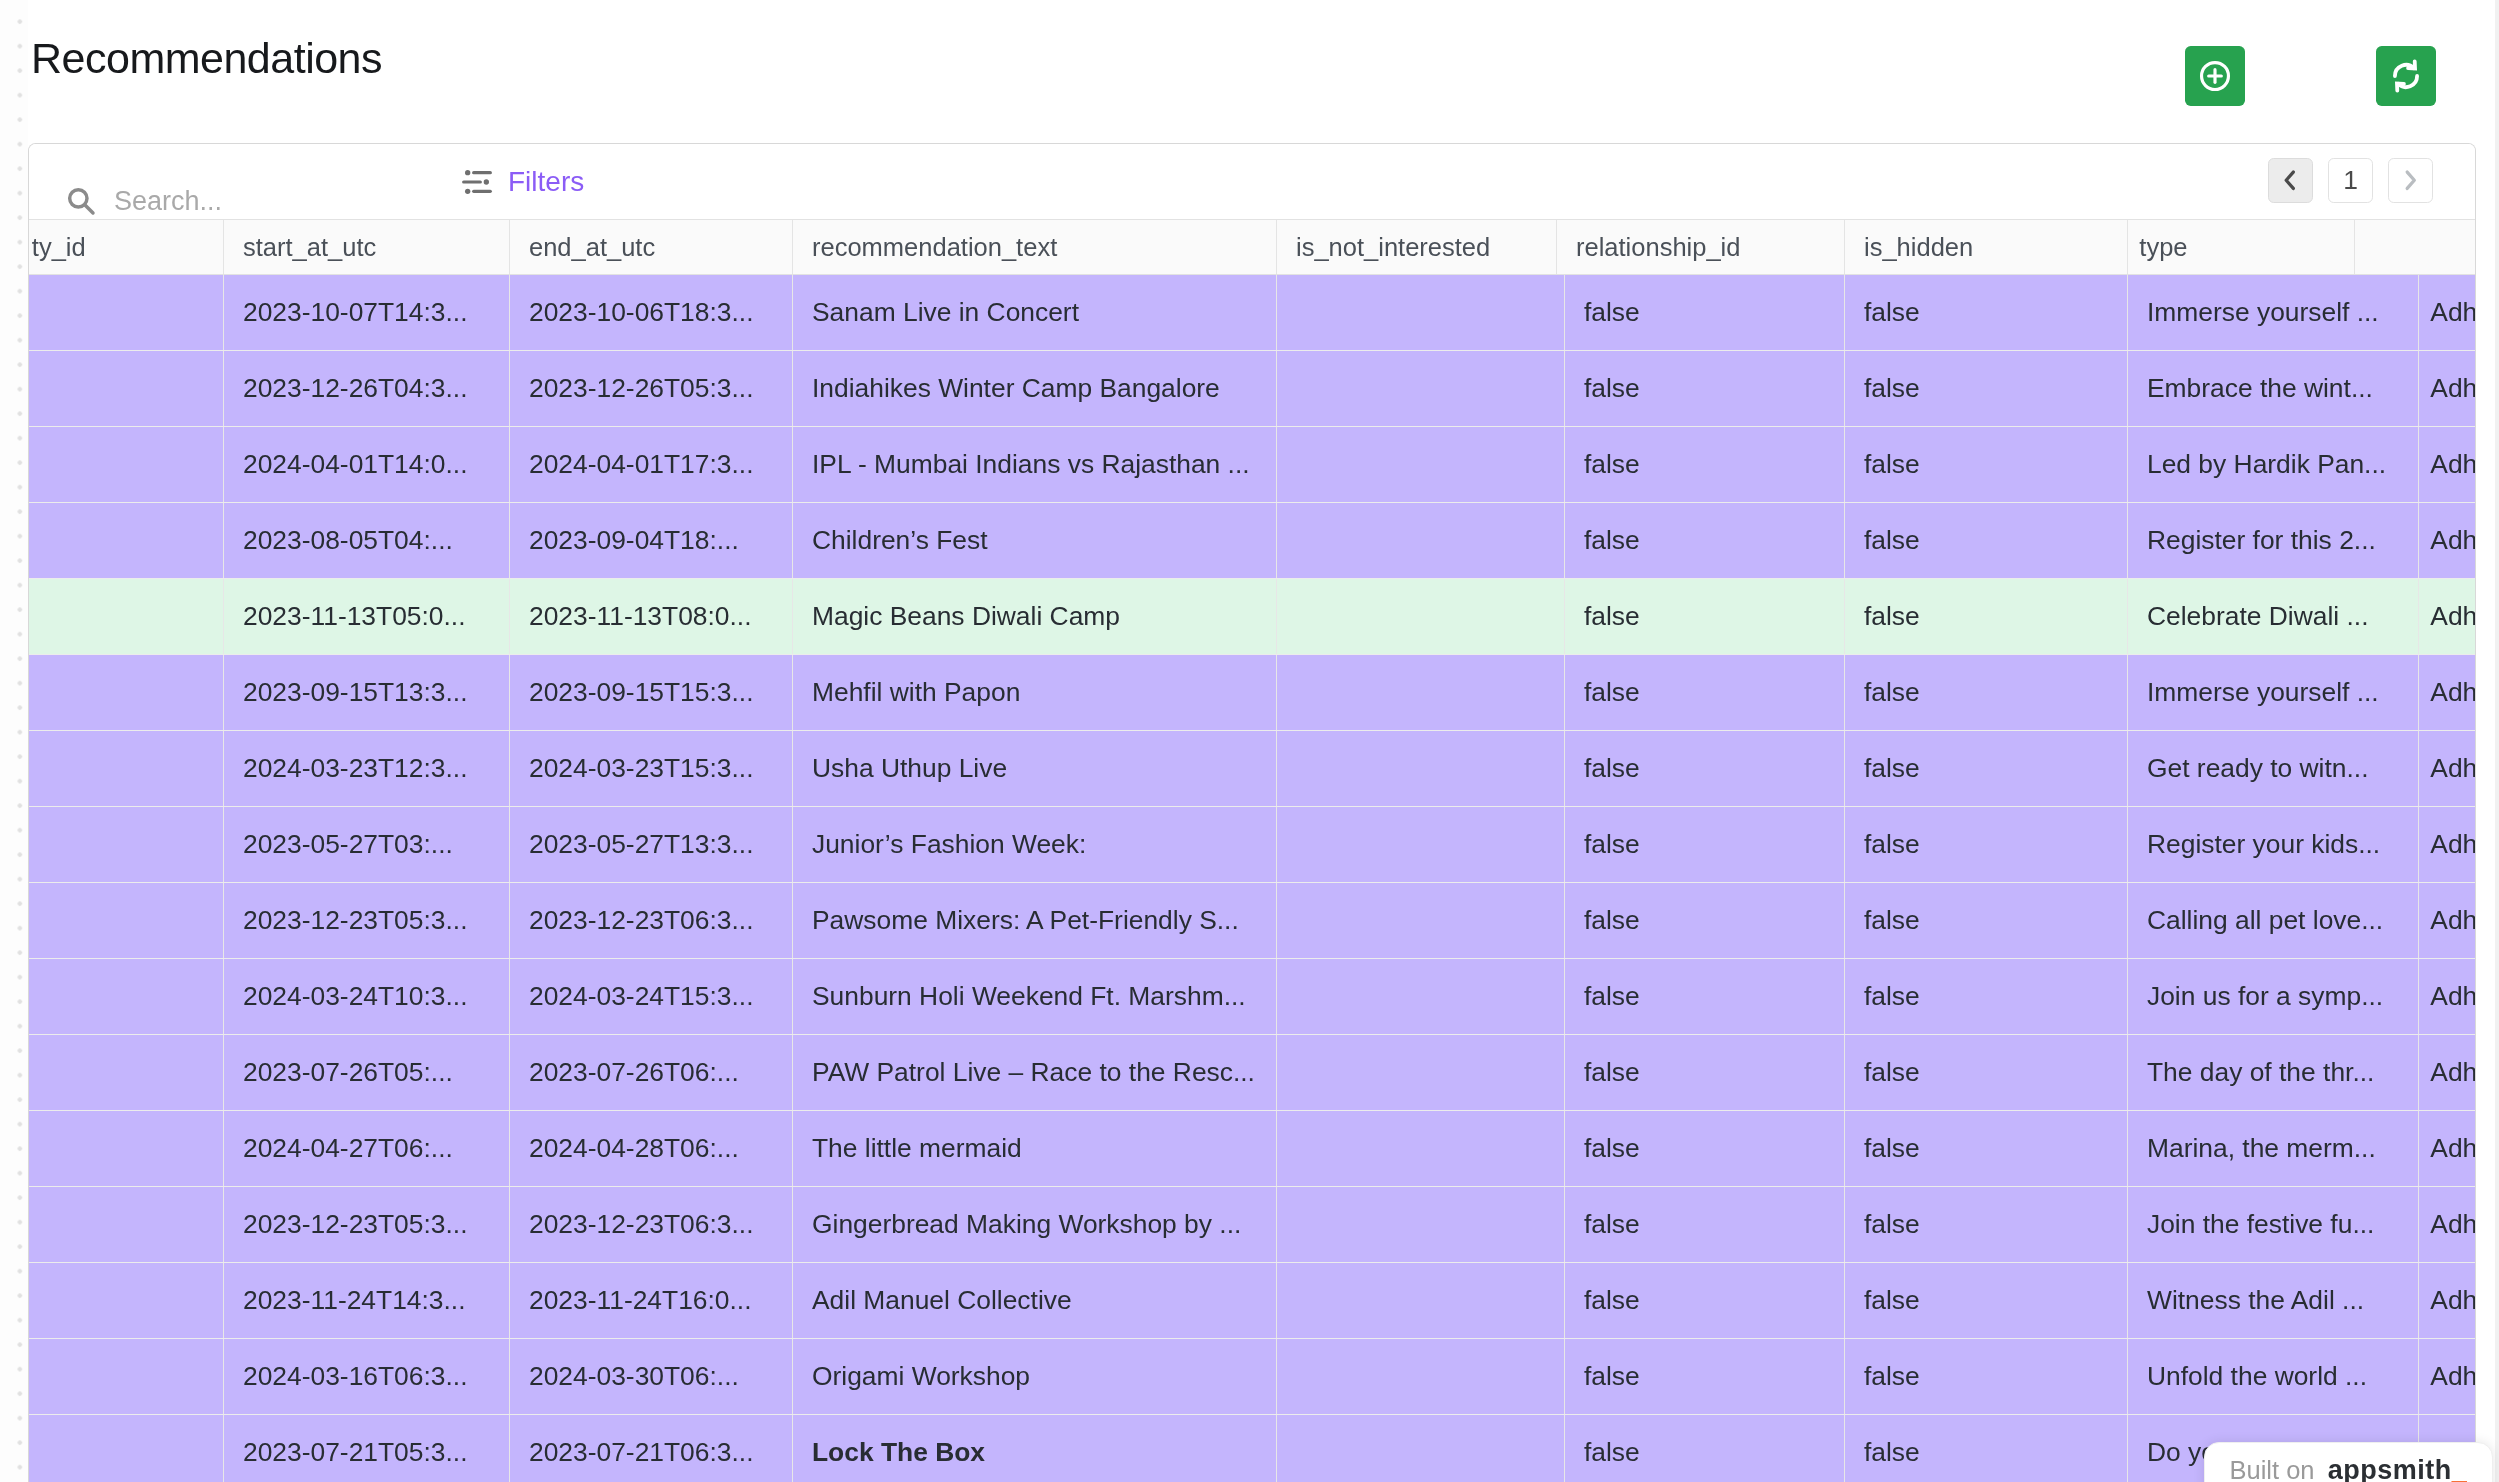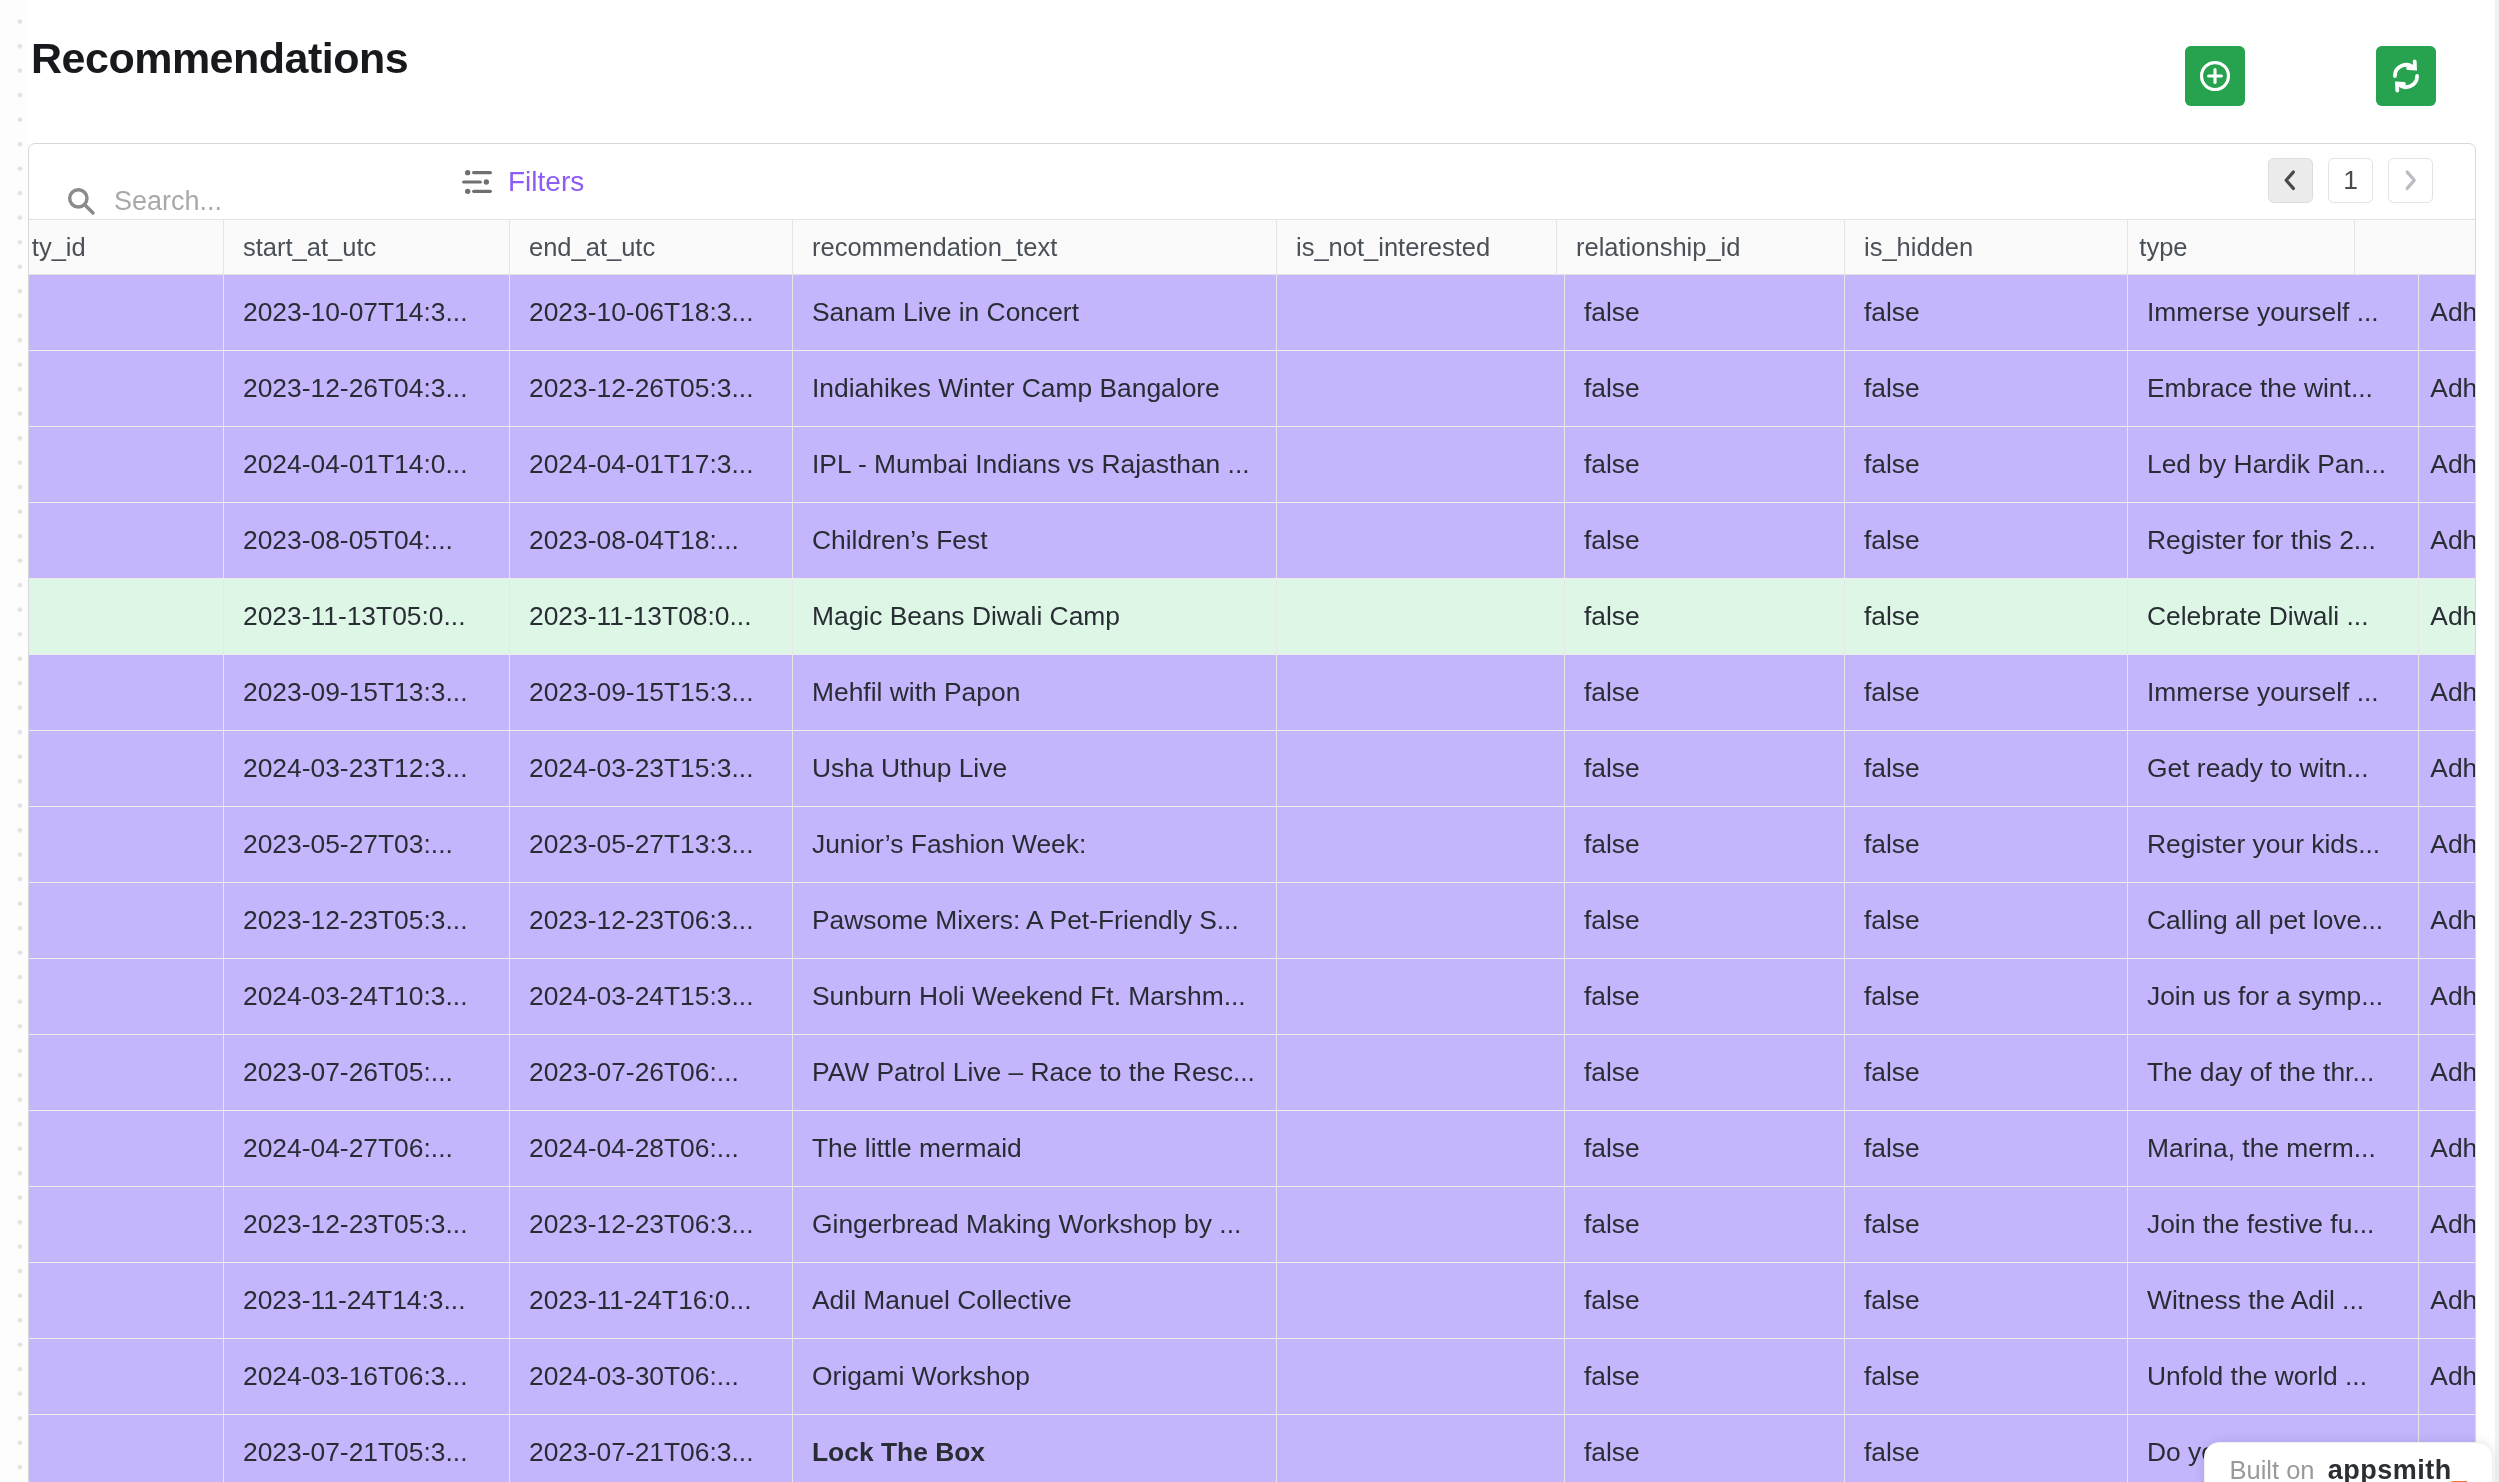--- a/index.html
+++ b/index.html
@@ -5,21 +5,21 @@
   * { margin:0; padding:0; box-sizing:border-box; }
   html,body { width:2500px; height:1482px; overflow:hidden; background:#fff;
               font-family:"Liberation Sans", sans-serif; position:relative; }
 
   .canvas-left { position:absolute; left:0; top:0; width:28px; height:1482px;
     background-color:#fdfdfd;
     background-image:radial-gradient(circle,#e1e1e1 1.9px,transparent 2.5px);
     background-size:24.5px 24.5px; background-position:7.6px 9.4px; }
   .canvas-right { position:absolute; left:2495px; top:0; width:4.7px; height:1482px; background:#f1f1f1; }
 
-  .page-title { position:absolute; left:31px; top:34px; font-size:43px; font-weight:700;
+  .page-title { position:absolute; left:31px; top:34px; font-size:43px; font-weight:400;
     color:#17191c; letter-spacing:-0.5px; }
 
   .icon-btn { position:absolute; top:46px; width:60px; height:60px; border:none; border-radius:5.7px;
     background:#27a24f; display:flex; align-items:center; justify-content:center; cursor:pointer; }
   .icon-btn.add { left:2185px; }
   .icon-btn.refresh { left:2376px; }
 
   .widget { position:absolute; left:28px; top:143px; width:2448px; height:1359px;
     border:1.9px solid #d8d8d8; border-bottom:none; border-radius:7.6px 7.6px 0 0;
     overflow:hidden; background:#fff; }
@@ -180,21 +180,21 @@
         <div class="td c3">IPL - Mumbai Indians vs Rajasthan ...</div>
         <div class="td c4"></div>
         <div class="td c5">false</div>
         <div class="td c6">false</div>
         <div class="td c7">Led by Hardik Pan...</div>
         <div class="td c8">Adh</div>
       </div>
       <div class="tr">
         <div class="td c0"></div>
         <div class="td c1">2023-08-05T04:...</div>
-        <div class="td c2">2023-08-04T18:...</div>
+        <div class="td c2">2023-09-04T18:...</div>
         <div class="td c3">Children’s Fest</div>
         <div class="td c4"></div>
         <div class="td c5">false</div>
         <div class="td c6">false</div>
         <div class="td c7">Register for this 2...</div>
         <div class="td c8">Adh</div>
       </div>
       <div class="tr hl">
         <div class="td c0"></div>
         <div class="td c1">2023-11-13T05:0...</div>

